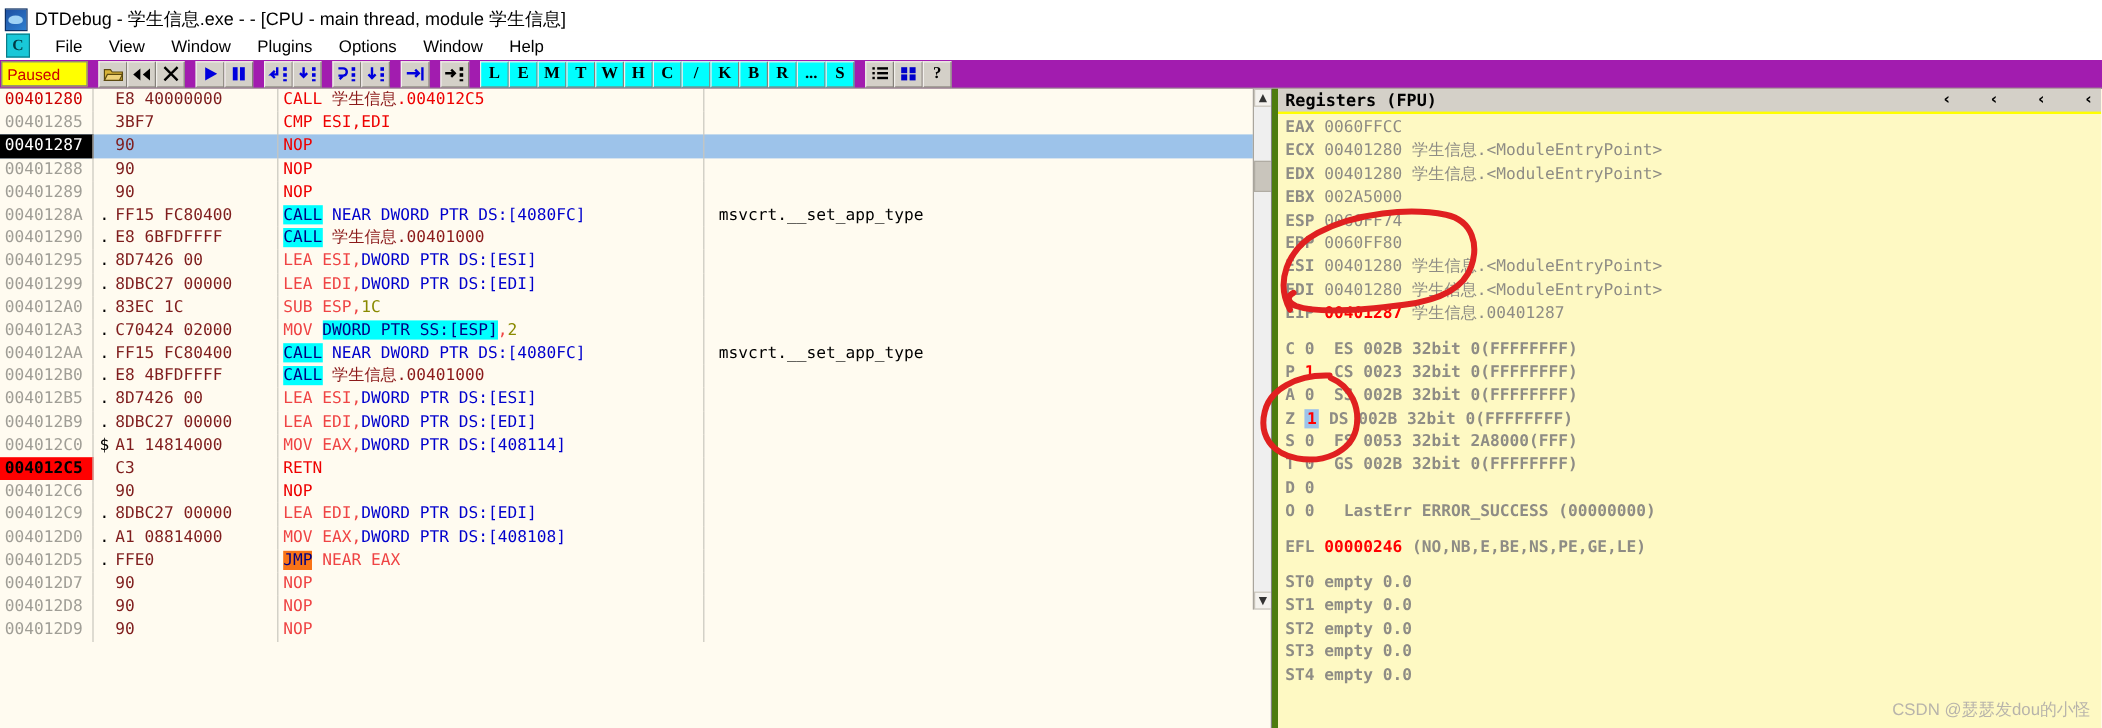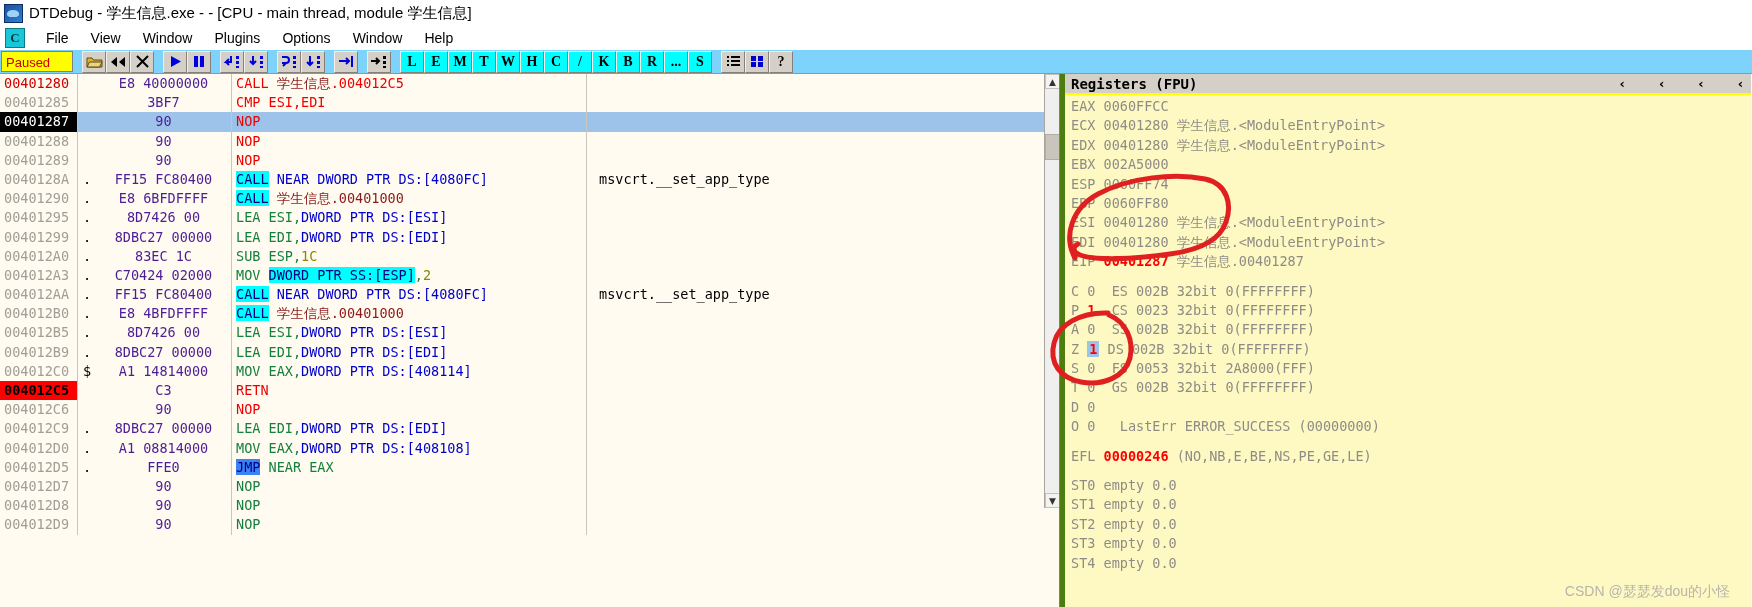--- a/index.html
+++ b/index.html
@@ -13,21 +13,21 @@
     overflow: hidden;
     font-family: "DejaVu Sans Mono", monospace;
     position: relative;
   }
 
   
   #titlebar {
     height: 26px;
     background: #ffffff;
     display: flex;
-    align-items: center;
+    align-items: flex-end;
     padding-left: 4px;
     box-sizing: border-box;
   }
   #title-icon {
     width: 17px; height: 17px;
     background: linear-gradient(145deg,#1e50a2,#2e7fd0);
     border: 1px solid #0c2f63;
     margin-right: 6px;
     position: relative;
     flex: 0 0 auto;
@@ -74,21 +74,21 @@
     font-size: 14px;
     color: #000;
     padding: 1px 11px;
     white-space: nowrap;
     cursor: default;
   }
 
   
   #toolbar {
     height: 24px;
-    background: #7dd3fc;
+    background: #a21caf;
     display: flex;
     align-items: center;
     box-sizing: border-box;
     border-bottom: 1px solid #9a968e;
   }
   #status-pill {
     width: 72px;
     height: 21px;
     background: #ffff00;
     color: #cc0000;
@@ -181,26 +181,25 @@
     width: 18px;
     text-align: center;
     color: #000;
     box-sizing: border-box;
     height: 19.2px;
     line-height: 19.2px;
   }
   .c-bytes {
     width: 136px;
     box-sizing: border-box;
-    color: #4c1d95;
+    color: #7f1d1d;
     border-right: 1px solid #c9c6bd;
     height: 19.2px;
     line-height: 19.2px;
     overflow: hidden;
-    text-align: center;
   }
   .c-dis {
     width: 355px;
     padding-left: 4px;
     box-sizing: border-box;
     height: 19.2px;
     line-height: 19.2px;
     overflow: hidden;
     border-right: 1px solid #c9c6bd;
   }
@@ -211,26 +210,26 @@
     height: 19.2px;
     line-height: 19.2px;
   }
   .drow.sel { background: #9dc3ea; }
   .drow.sel .c-addr { background: #000000; color: #ffffff; }
   .drow.eip-red .c-addr { background: #ff0000; color: #000000; font-weight: bold; }
   .drow.first .c-addr { color: #cc0000; }
   .red { color: #ee0000; }
   .dred { color: #8b1a1a; }
   .blue { color: #0000cc; }
-  .black { color: #15803d; }
+  .black { color: #ef4444; }
   .gray { color: #a09e96; }
   .olive { color: #8a8a00; margin-top: 16px; }
   .cyanbg { background: #00ffff; color: #000080; }
   .cyanbg2 { background: #00ffff; color: #000080; }
-  .yellowbg { background: #3b82f6; color: #000080; }
+  .yellowbg { background: #f97316; color: #000080; }
   .cjk { font-family: "DejaVu Sans", sans-serif; color: #8b1a1a; }
 
   
   #cpu-scroll {
     position: absolute;
     right: 0; top: 0;
     width: 15px; height: 434px;
     background: #efefef;
     border-left: 1px solid #a9a59c;
     box-sizing: border-box;
@@ -291,40 +290,40 @@
   }
   #reg-body {
     padding: 2px 0 0 6px;
     font-family: "DejaVu Sans Mono", monospace;
     font-size: 13.5px;
     color: #8e8c85;
     line-height: 19.4px;
     white-space: pre;
   }
   .reg-line { height: 19.4px; }
-  .rname { color: #8e8c85; }
+  .rname { color: #8e8c85; font-weight: bold; }
   .rval { color: #8e8c85; }
   .rval-red { color: #ff0000; font-weight: bold; }
   .rcjk { font-family: "DejaVu Sans", sans-serif; color: #8e8c85; }
   .flag1 { color: #ff0000; font-weight: bold; }
   .flagsel { background: #9dc3ea; color: #ff0000; font-weight: bold; padding: 0 2px; }
   .blank-line { height: 10px; }
 
   
   #annotations {
     position: absolute;
     left: 0; top: 0;
     width: 1752px; height: 607px;
     pointer-events: none;
   }
 
   
   #watermark {
     position: absolute;
-    right: 22px;
+    right: 10px;
     bottom: 6px;
     font-family: "Liberation Sans", sans-serif;
     font-size: 14px;
     color: #b8b4ab;
     white-space: nowrap;
   }
 </style>
 </head>
 <body>
 

